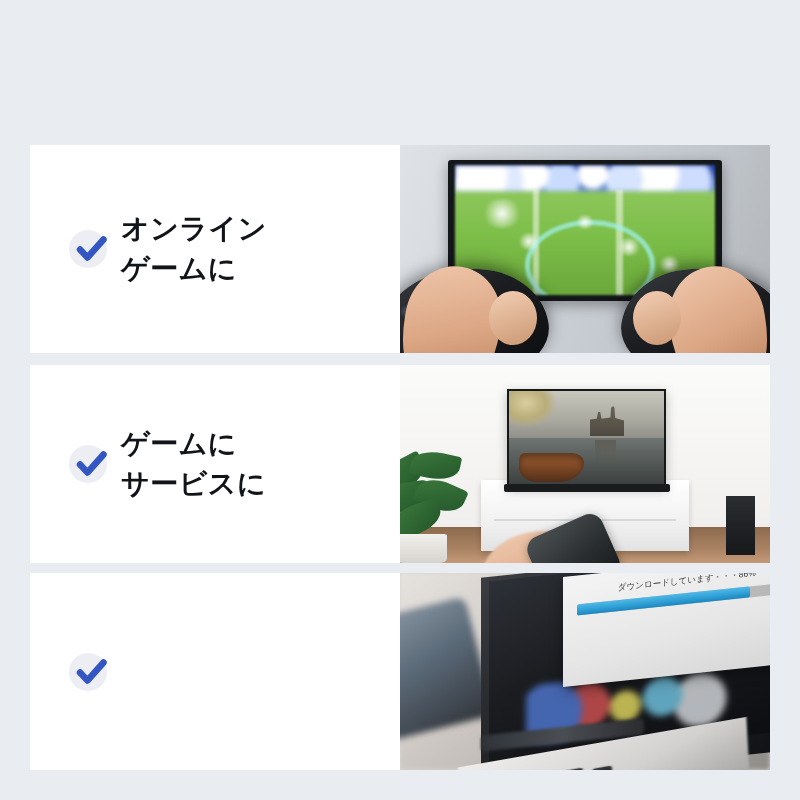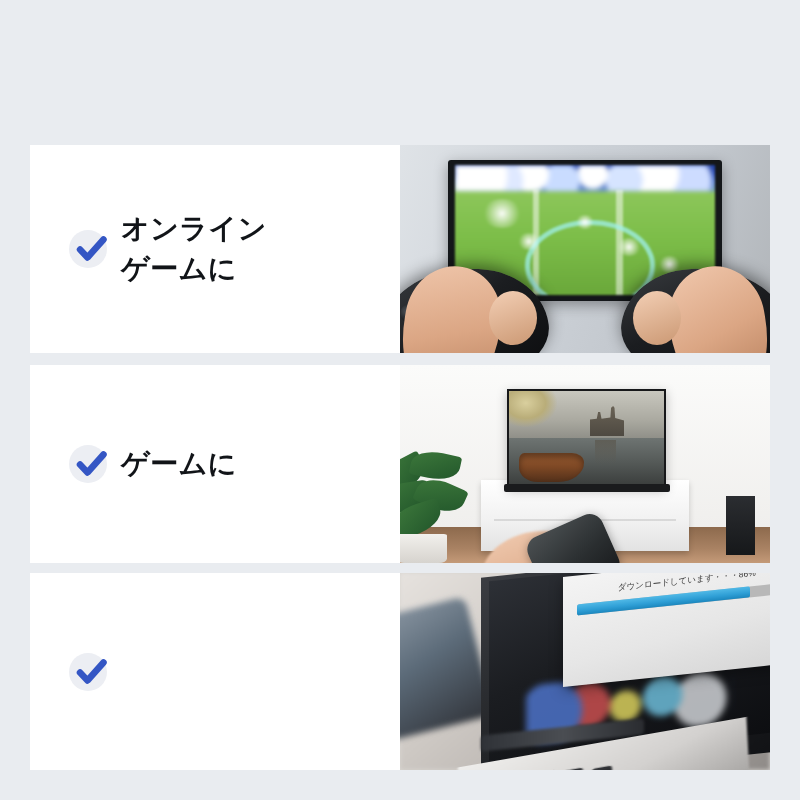--- a/index.html
+++ b/index.html
@@ -388,20 +388,21 @@
   <div class="card card-2">
     <div class="card-left">
       <div class="check-badge">
         <span class="disc"></span>
         <svg viewBox="0 0 40 40" aria-hidden="true">
           <path d="M9 20.5 L16.5 28.5 L32.5 10.5" fill="none" stroke="#3456c4" stroke-width="6.5" stroke-linecap="round" stroke-linejoin="round"></path>
         </svg>
       </div>
       <div class="card-text">
         <span class="line">ゲームに</span>
+        <span class="line">サービスに</span>
       </div>
     </div>
 
     <div class="card-photo ph-stream">
       <div class="wall2"></div>
       <div class="floor"></div>
       <div class="cabinet"></div>
       <div class="speaker-r"></div>
       <div class="tv2">
         <div class="tv2-screen">

